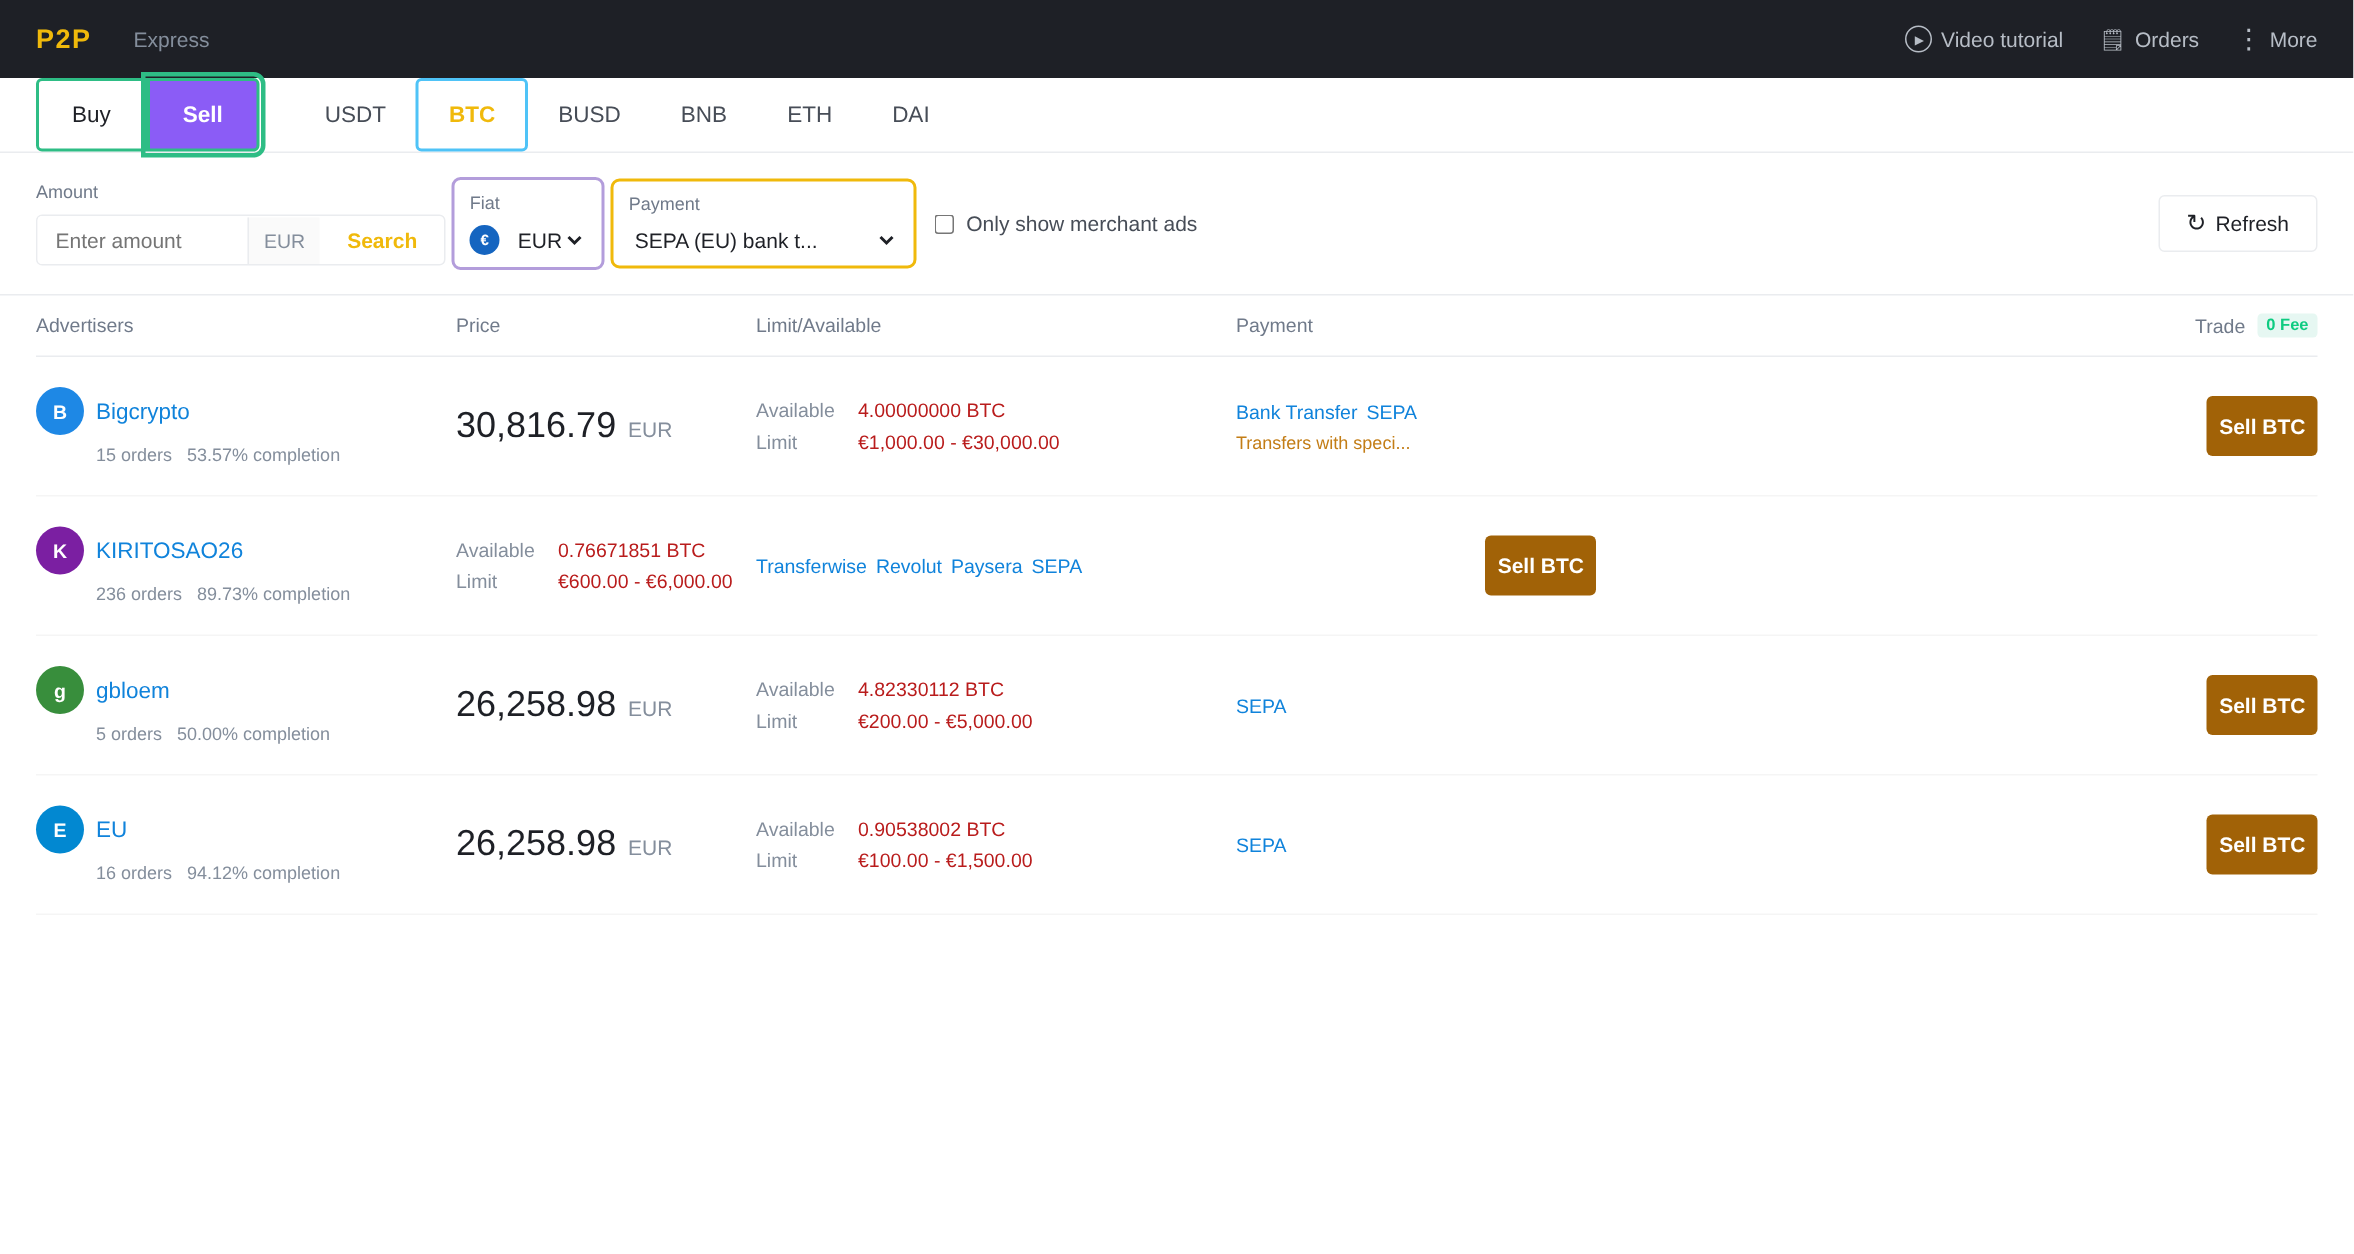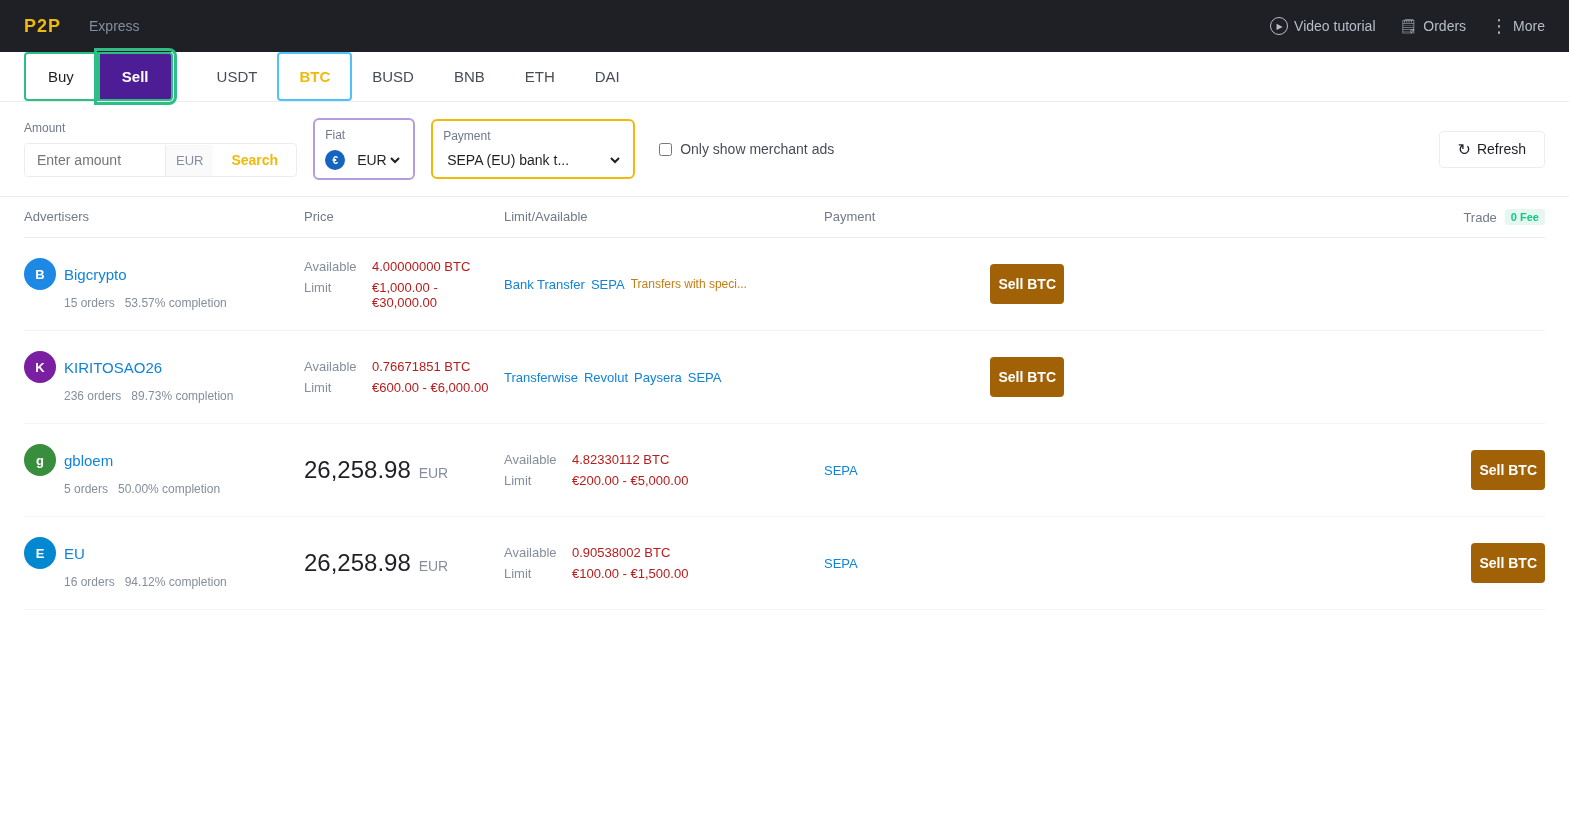--- a/index.html
+++ b/index.html
@@ -46,21 +46,21 @@
       color: #1e2026;
       border: 2px solid #2ebd85;
       border-radius: 4px 0 0 4px;
       margin-right: 0;
     }
     .sell-btn {
       padding: 14px 22px;
       font-size: 15px;
       font-weight: 600;
       cursor: pointer;
-      background: #4c1d95;
+      background: #8b5cf6;
       color: #fff;
       border: 2px solid #2ebd85;
       border-radius: 0 4px 4px 0;
       outline: 3px solid #2ebd85;
       outline-offset: 1px;
       text-align: right;
     }
     .coin-tab {
       padding: 14px 20px;
       font-size: 15px;
@@ -76,21 +76,21 @@
       color: #f0b90b;
       font-weight: 600;
     }
     .coin-tab.btc-active::after { display: none; }
 
     
     .filters-row {
       display: flex;
       align-items: center;
       padding: 16px 24px;
-      gap: 16px;
+      gap: 4px;
       border-bottom: 1px solid #eaecef;
     }
     .amount-section { display: flex; flex-direction: column; gap: 4px; }
     .filter-label { font-size: 12px; color: #707a8a; margin-bottom: 4px; }
     .amount-input-wrap {
       display: flex;
       align-items: center;
       border: 1px solid #eaecef;
       border-radius: 4px;
       overflow: hidden;
@@ -367,20 +367,23 @@
 
   <div id="table-body">
       <div class="advertiser-row">
     <div class="advertiser-cell">
       <div class="advertiser-name-wrap">
         <div class="advertiser-avatar" style="background:#1e88e5">B</div>
         <span class="advertiser-name">Bigcrypto</span>
       </div>
       <div class="advertiser-stats">15 orders &nbsp; 53.57% completion</div>
     </div>
+    <div class="price-cell">
+      30,816.79<span class="price-currency"> EUR</span>
+    </div>
     <div class="limit-cell">
       <div class="limit-row">
         <span class="limit-label">Available</span>
         <span class="limit-value">4.00000000 BTC</span>
       </div>
       <div class="limit-row">
         <span class="limit-label">Limit</span>
         <span class="limit-value">€1,000.00 - €30,000.00</span>
       </div>
     </div>

